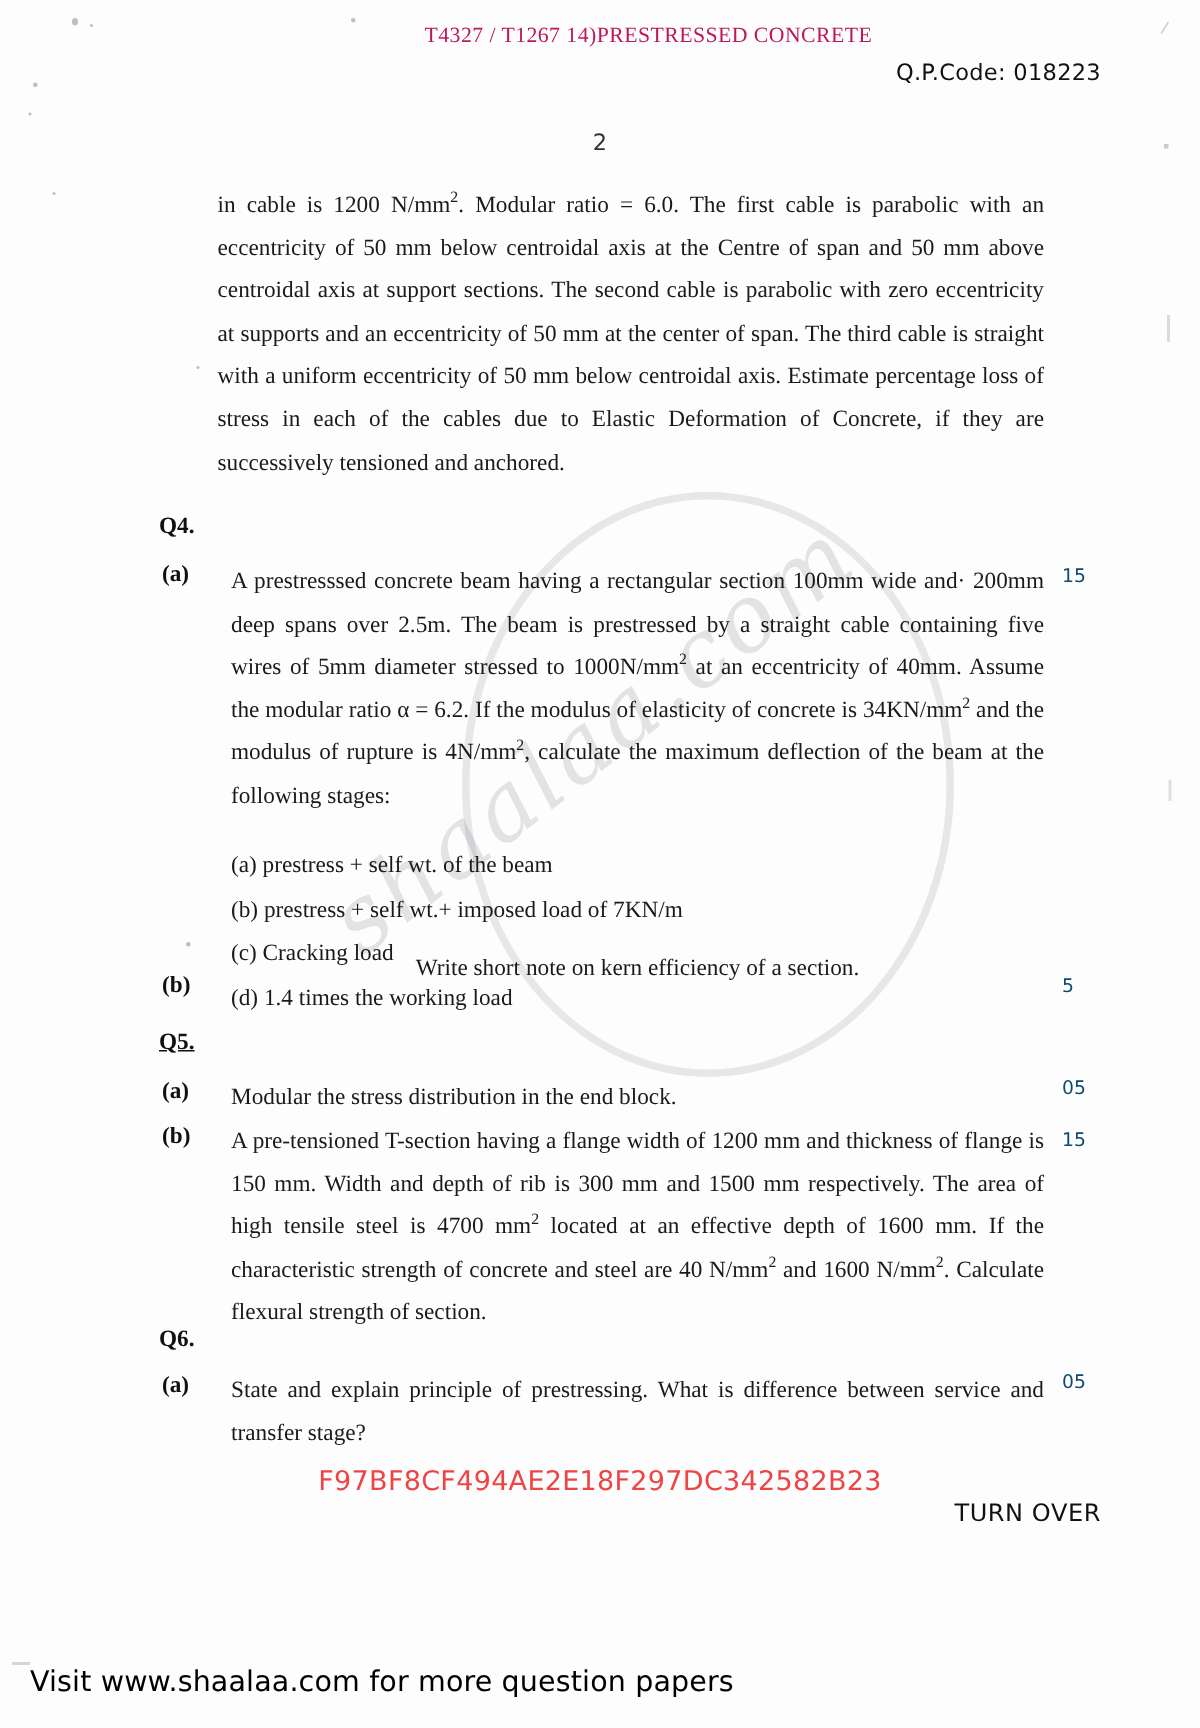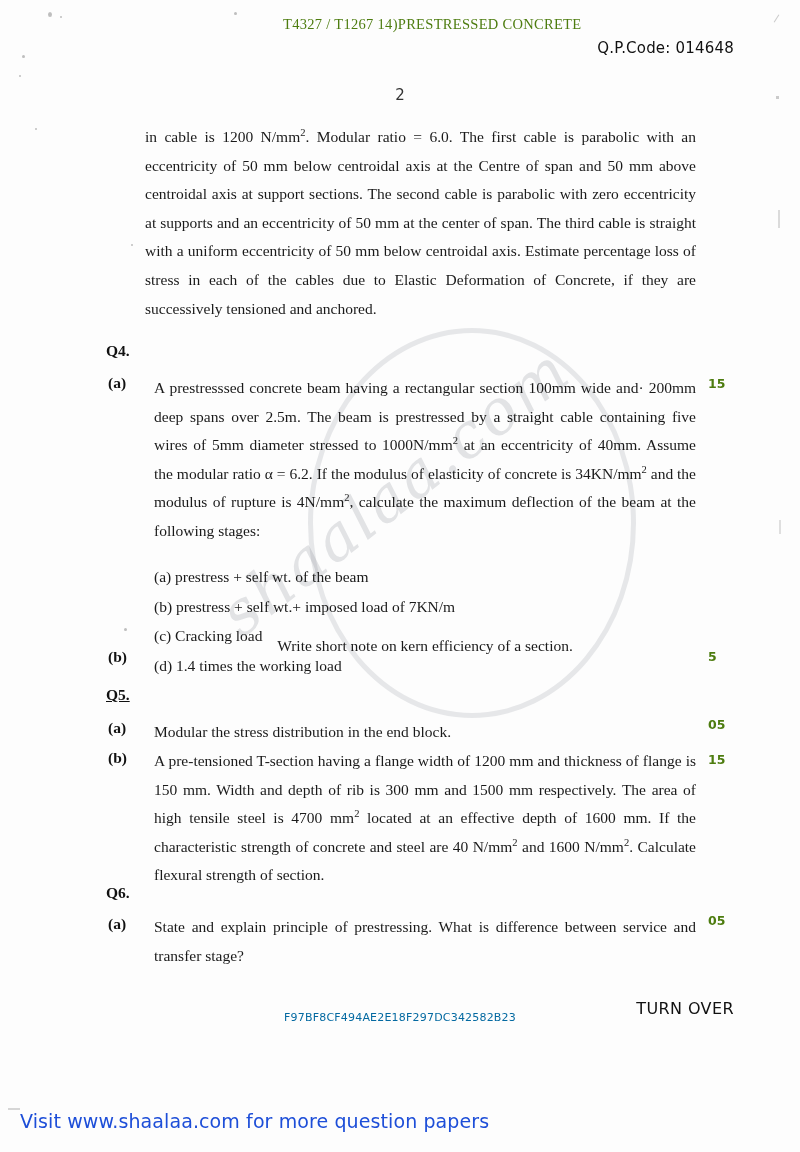--- a/index.html
+++ b/index.html
@@ -60,21 +60,21 @@
   }
 
   
   .hdr-code {
     position: absolute;
     left: 283px;
     top: 16px;
     font-size: 14.5px;
     letter-spacing: .3px;
     white-space: nowrap;
-    color: #4d7c0f;
+    color: #be185d;
   }
   .qp-code {
     position: absolute;
     right: 66px;
     top: 39px;
     font-family: "DejaVu Sans", sans-serif;
     font-size: 15px;
     letter-spacing: .2px;
     color: #111;
     white-space: nowrap;
@@ -141,54 +141,54 @@
     width: 542px;
     font-size: 15.5px;
     line-height: 29.5px;
     color: #1a1a1a;
   }
   .marks {
     position: absolute;
     left: 708px;
     font-family: "DejaVu Sans", sans-serif;
     font-size: 12.5px;
-    font-weight: bold;
-    color: #4d7c0f;
+    font-weight: normal;
+    color: #0c4a6e;
   }
 
   sup { font-size: 68%; line-height: 0; vertical-align: super; }
 
   
   .turnover {
     position: absolute;
     right: 66px;
     top: 999px;
     font-family: "DejaVu Sans", sans-serif;
     font-size: 16px;
     letter-spacing: .4px;
     color: #111;
   }
   .hashline {
     position: absolute;
     left: 0;
     right: 0;
-    top: 1011px;
+    top: 977px;
     text-align: center;
     font-family: "DejaVu Sans", sans-serif;
-    font-size: 11px;
+    font-size: 18px;
     letter-spacing: .2px;
-    color: #0369a1;
+    color: #ef4444;
   }
   .visitline {
     position: absolute;
     left: 20px;
     top: 1110px;
     font-family: "DejaVu Sans", sans-serif;
     font-size: 19px;
-    color: #1d4ed8;
+    color: #000000;
     letter-spacing: .1px;
   }
 
   
   .edge-mark {
     position: absolute;
     background: #9a9a9a;
     opacity: .5;
   }
 </style>
@@ -210,21 +210,21 @@
   <div class="edge-mark" style="left:778px;top:210px;width:2px;height:18px;opacity:.35;"></div>
   <div class="edge-mark" style="left:779px;top:520px;width:2px;height:14px;opacity:.3;"></div>
   <div class="edge-mark" style="left:8px;top:1108px;width:12px;height:2px;opacity:.4;"></div>
 
   <div class="watermark">
     <div class="wm-circle"></div>
     <div class="wm-text">shaalaa.com</div>
   </div>
 
   <div class="hdr-code">T4327 / T1267   14)PRESTRESSED CONCRETE</div>
-  <div class="qp-code">Q.P.Code: 014648</div>
+  <div class="qp-code">Q.P.Code: 018223</div>
   <div class="page-num">2</div>
 
   <div class="content">
 
     <div class="para" style="top:123px;">
       <p>in cable is 1200 N/mm<sup>2</sup>. Modular ratio = 6.0. The first cable is parabolic with an eccentricity of 50 mm below centroidal axis at the Centre of span and 50 mm above centroidal axis at support sections. The second cable is parabolic with zero eccentricity at supports and an eccentricity of 50 mm at the center of span. The third cable is straight with a uniform eccentricity of 50 mm below centroidal axis. Estimate percentage loss of stress in each of the cables due to Elastic Deformation of Concrete, if they are successively tensioned and anchored.</p>
     </div>
 
     <div class="qlabel" style="top:342px;">Q4.</div>
 

